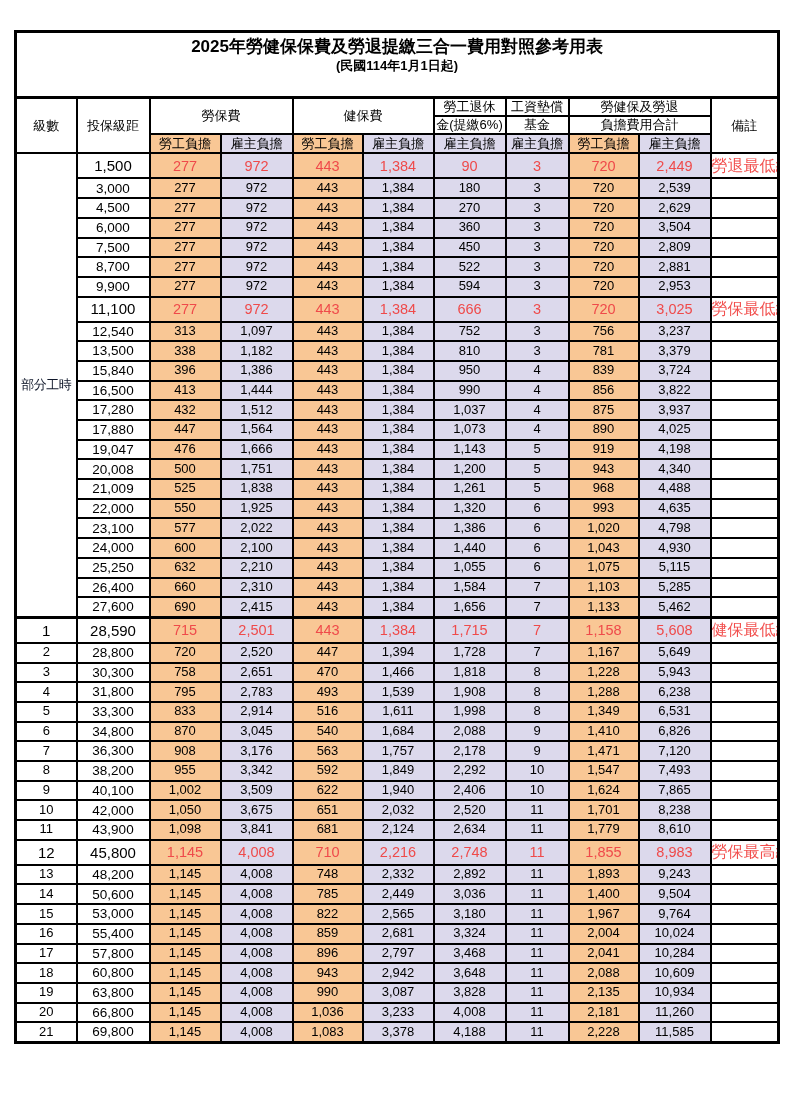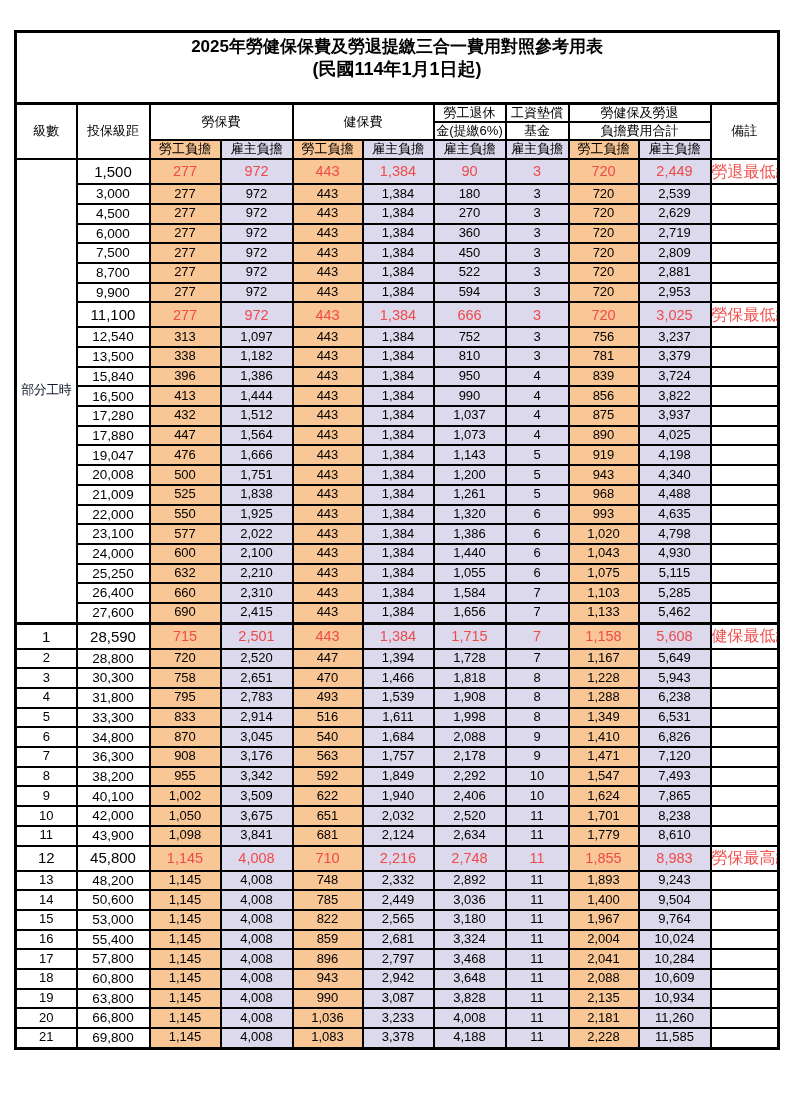--- a/index.html
+++ b/index.html
@@ -9,21 +9,21 @@
   col.w-level{width:61px}col.w-salary{width:73px}
   col.w-le{width:71px}col.w-lr{width:72px}
   col.w-he{width:70px}col.w-hr{width:71px}
   col.w-pr{width:72px}col.w-fr{width:63px}
   col.w-te{width:70px}col.w-tr{width:72px}
   col.w-note{width:68px}
   th,td{border:2px solid #000;text-align:center;vertical-align:middle;padding:0;
         font-weight:400;font-size:13px;line-height:1.15;overflow:hidden;white-space:nowrap;}
   .title-cell{border:3px solid #000;padding:4px 0 23px 0;}
   .title-line1{font-size:17px;font-weight:700;}
-  .title-line2{font-size:18px;font-weight:700;margin-top:2px;}
+  .title-line2{font-size:13px;font-weight:700;margin-top:2px;}
   thead th{height:16px;background:#fff;}
   thead tr.subhead th{height:17px;}
   th.bg-emp, td.c-emp, td.c-te2{background:#f9c795;}
   th.bg-er, td.c-er{background:#dcd9ec;}
   td.c-level,td.c-salary,td.c-note,td.c-group{background:#fff;}
   tbody td{height:17.7px;}
   td.c-salary{font-size:13.5px;}
   td.c-note{font-size:10px;color:#f2504e;}
   td.c-group{font-size:13px;letter-spacing:-0.5px;}
   tr.hl td{height:23px;color:#ef4a4a;font-size:14.5px;}
@@ -127,21 +127,21 @@
         <tr>
 
     <td class="c-salary">6,000</td>
     <td class="c-emp">277</td>
     <td class="c-er">972</td>
     <td class="c-emp">443</td>
     <td class="c-er">1,384</td>
     <td class="c-er">360</td>
     <td class="c-er">3</td>
     <td class="c-emp">720</td>
-    <td class="c-er">2,719</td>
+    <td class="c-er">3,504</td>
     <td class="c-note"></td>
   </tr>
         <tr>
 
     <td class="c-salary">7,500</td>
     <td class="c-emp">277</td>
     <td class="c-er">972</td>
     <td class="c-emp">443</td>
     <td class="c-er">1,384</td>
     <td class="c-er">450</td>

